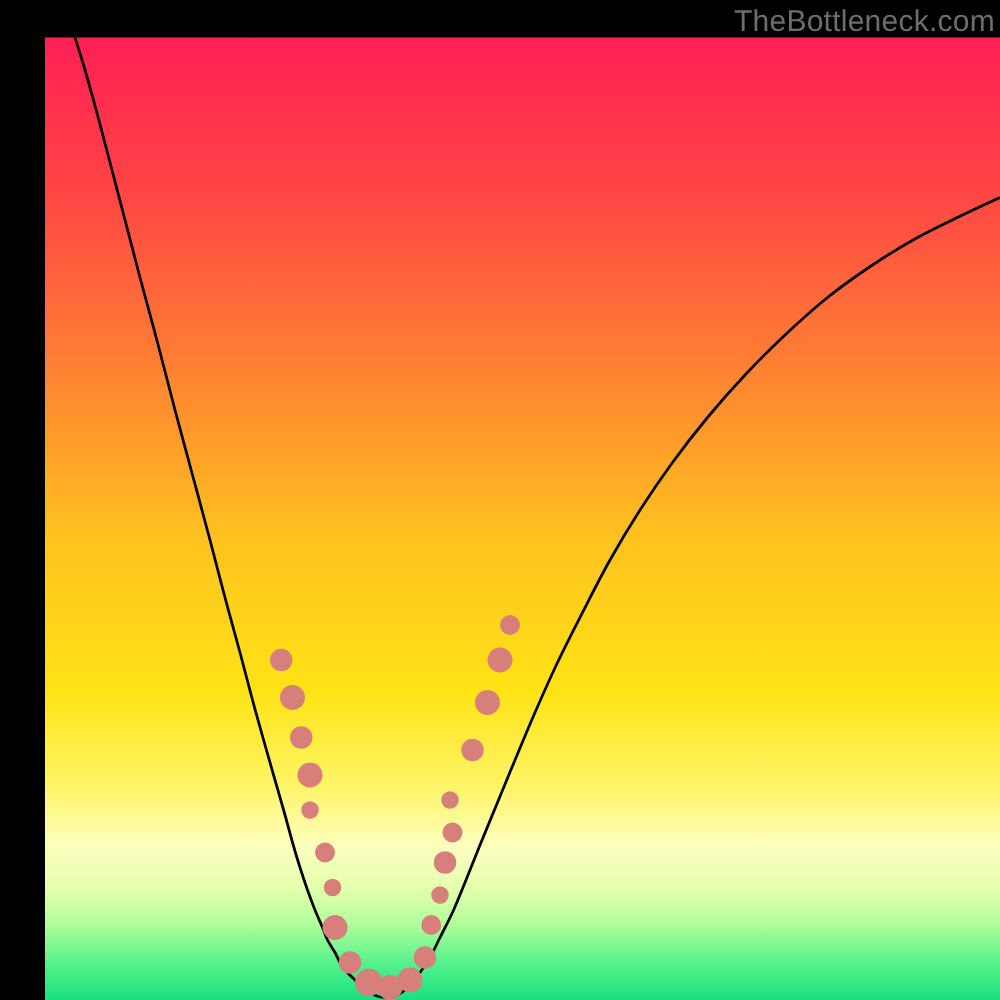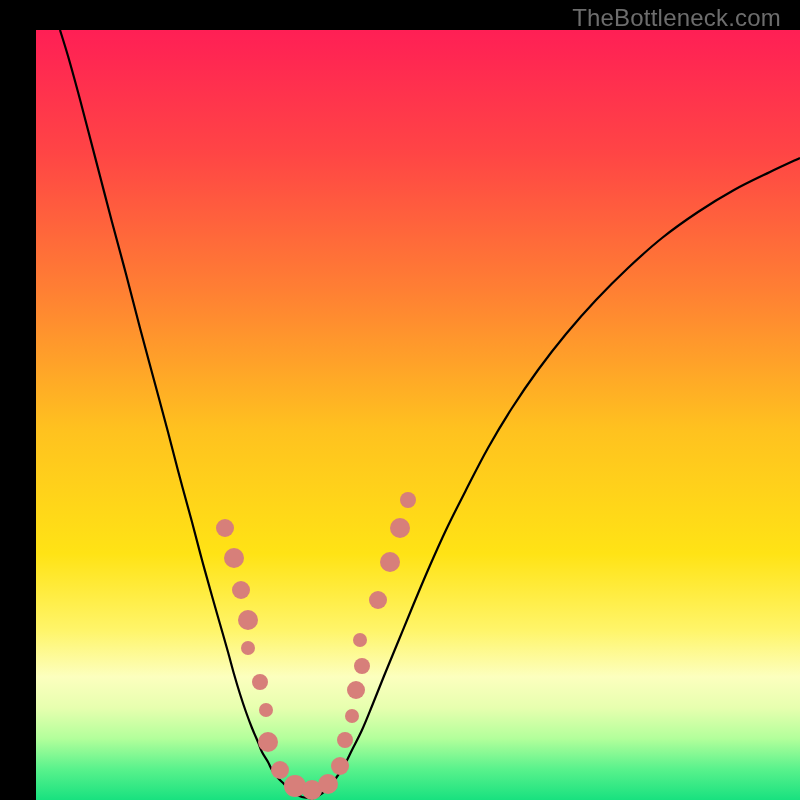--- a/index.html
+++ b/index.html
@@ -13,21 +13,21 @@
   }
   .frame {
     position: relative;
     width: 800px;
     height: 800px;
     background: #000;
   }
   .watermark {
     position: absolute;
     top: 4px;
-    right: 19px;
+    right: 4px;
     color: #6d6d6d;
     font-size: 24px;
     font-weight: 400;
     letter-spacing: 0.2px;
     z-index: 10;
   }
   svg {
     position: absolute;
     top: 0;
     left: 0;

